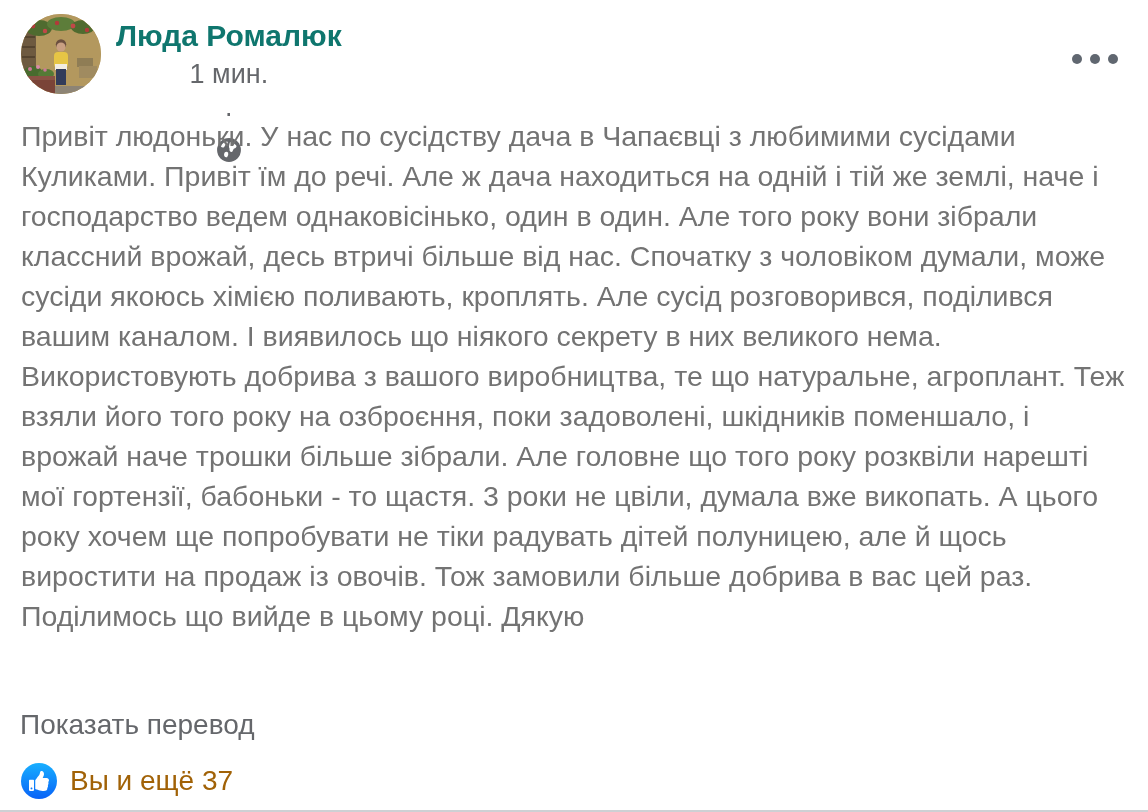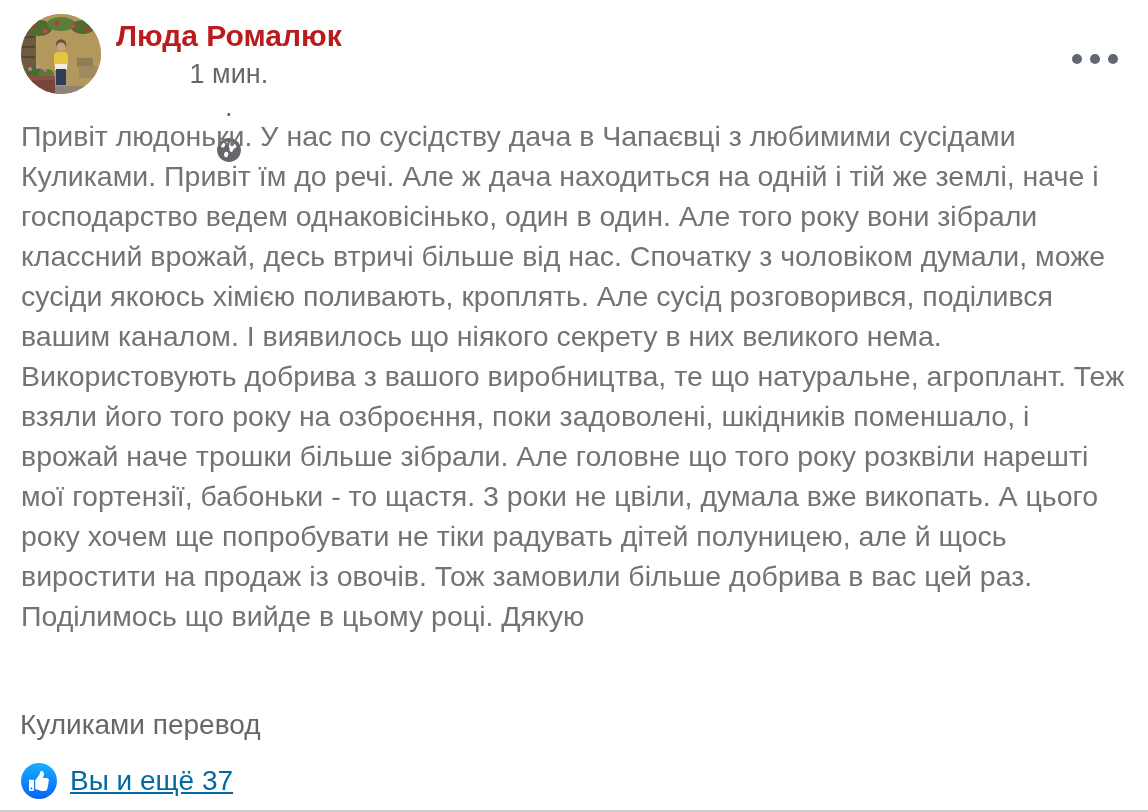--- a/index.html
+++ b/index.html
@@ -27,21 +27,21 @@
     overflow: hidden;
     flex: none;
     cursor: pointer;
     background: #b3985e;
   }
   .avatar svg { display: block; }
   .header-info { margin-left: 15px; padding-top: 5px; }
   .author {
     font-size: 30px;
     font-weight: bold;
-    color: #b91c1c;
+    color: #0f766e;
     line-height: 34px;
     cursor: pointer;
   }
   .meta {
     margin-top: 6px;
     display: flex;
     align-items: center;
     gap: 8px;
     font-size: 27px;
     color: #65676b;
@@ -93,22 +93,21 @@
     width: 36px; height: 36px;
     border-radius: 50%;
     background: linear-gradient(180deg, #18afff 0%, #0862f7 100%);
     display: flex;
     align-items: center;
     justify-content: center;
     flex: none;
   }
   .likes-text {
     font-size: 28px;
-    color: #0369a1;
-    text-decoration: underline;
+    color: #a16207;
   }
 </style>
 </head>
 <body>
 
 <div class="post">
 
   <div class="header">
     <div class="avatar">
       <svg width="80" height="80" viewBox="0 0 80 80">
@@ -160,21 +159,21 @@
   </div>
 
   <div class="menu-btn">
     <span class="dot"></span>
     <span class="dot"></span>
     <span class="dot"></span>
   </div>
 
   <div class="body-text">Привіт людоньки. У нас по сусідству дача в Чапаєвці з любимими сусідами Куликами. Привіт їм до речі. Але ж дача находиться на одній і тій же землі, наче і господарство ведем однаковісінько, один в один. Але того року вони зібрали классний врожай, десь втричі більше від нас. Спочатку з чоловіком думали, може сусіди якоюсь хімією поливають, кроплять. Але сусід розговорився, поділився вашим каналом. І виявилось що ніякого секрету в них великого нема. Використовують добрива з вашого виробництва, те що натуральне, агроплант. Теж взяли його того року на озброєння, поки задоволені, шкідників поменшало, і врожай наче трошки більше зібрали. Але головне що того року розквіли нарешті мої гортензії, бабоньки - то щастя. 3 роки не цвіли, думала вже викопать. А цього року хочем ще попробувати не тіки радувать дітей полуницею, але й щось виростити на продаж із овочів. Тож замовили більше добрива в вас цей раз. Поділимось що вийде в цьому році. Дякую</div>
 
-  <div class="translate">Куликами перевод</div>
+  <div class="translate">Показать перевод</div>
 
   <div class="likes">
     <span class="like-badge">
       <svg width="20" height="20" viewBox="0 0 512 512">
         <path fill="#ffffff" d="M104 224H24c-13.255 0-24 10.745-24 24v240c0 13.255 10.745 24 24 24h80c13.255 0 24-10.745 24-24V248c0-13.255-10.745-24-24-24zM64 472c-13.255 0-24-10.745-24-24s10.745-24 24-24 24 10.745 24 24-10.745 24-24 24zM384 81.452c0 42.416-25.97 66.208-33.277 94.548h101.723c33.397 0 59.397 27.746 59.553 58.098.084 17.938-7.546 37.249-19.439 49.197l-.11.11c9.836 23.337 8.237 56.037-9.308 79.469 8.681 25.895-.069 57.704-16.382 74.757 4.298 17.598 2.244 32.575-6.148 44.632C444.276 511.587 389.616 512 346.839 512l-2.845-.001c-48.287-.017-87.806-17.598-119.56-31.725-15.957-7.099-36.821-15.887-52.651-16.178-6.54-.12-11.783-5.457-11.783-11.998v-213.77c0-3.2 1.282-6.271 3.558-8.521 39.614-39.144 56.648-80.587 89.117-113.111 14.804-14.832 20.188-37.236 25.393-58.902C282.515 39.293 291.817 0 312 0c24 0 72 8 72 81.452z"></path>
       </svg>
     </span>
     <span class="likes-text">Вы и ещё 37</span>
   </div>
 

